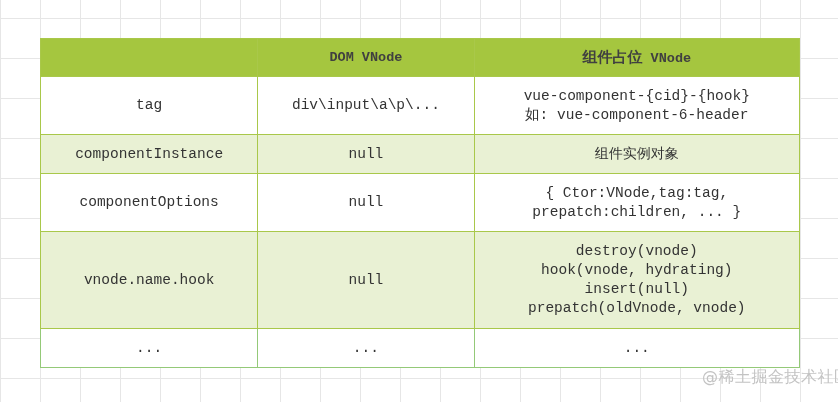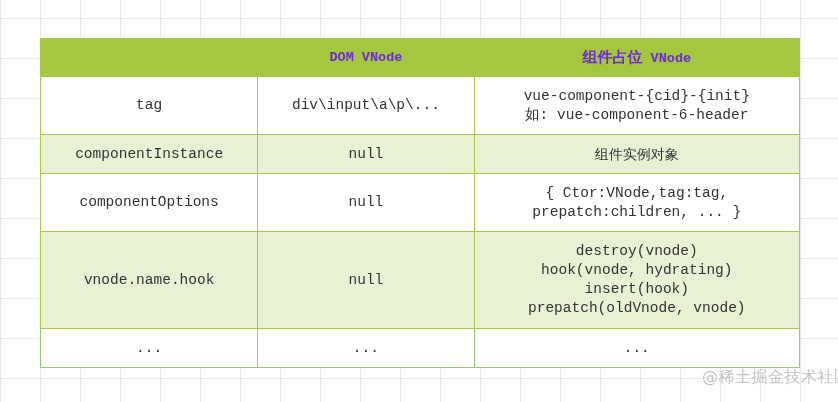--- a/index.html
+++ b/index.html
@@ -23,40 +23,40 @@
       border: 1px solid #a9c84a;
       text-align: center;
       vertical-align: middle;
       padding: 0;
       color: #333333;
       font-size: 14.5px;
       line-height: 19px;
     }
     .table th {
       background: #a5c63f;
-      color: #6d28d9;
+      color: #404040;
       height: 37px;
       font-weight: bold;
       font-size: 13.5px;
     }
     .table th .cjk {
       font-family: Liberation Serif, serif;
       font-size: 15px;
       font-weight: bold;
     }
     .col1 { width: 217px; }
     .col2 { width: 216px; }
     .col3 { width: 325px; }
     tr.r-white td { background: #ffffff; }
     tr.r-green td { background: #e9f1d4; margin-top: 7px; }
     tr.h58 td { height: 57px; }
     tr.h39 td { height: 38px; }
     tr.h97 td { height: 96px; }
     tr.last td { border-color: #94c978; height: 38px; }
-    .cjk-text { font-family: Liberation Sans, sans-serif; font-size: 14px; }
+    .cjk-text { font-family: Liberation Mono, monospace; font-size: 14px; }
     .line { display: block; }
     .watermark {
       position: absolute; left: 702px; top: 367px;
       font-family: "DejaVu Sans", sans-serif;
       font-size: 16px; color: #c3c3c3; letter-spacing: 0.5px;
       white-space: nowrap;
     }
   </style>
 </head>
 <body>
@@ -70,21 +70,21 @@
   <tbody>
       <tr>
     <th></th>
     <th>DOM VNode</th>
     <th><span class="cjk">组件占位</span> <span>VNode</span></th>
   </tr>
   <tr class="r-white h58">
     <td>tag</td>
     <td>div\input\a\p\...</td>
     <td>
-      <span class="line">vue-component-{cid}-{init}</span>
+      <span class="line">vue-component-{cid}-{hook}</span>
       <span class="line">如: vue-component-6-header</span>
     </td>
   </tr>
   <tr class="r-green h39">
     <td>componentInstance</td>
     <td>null</td>
     <td>
       <span class="line cjk-text">组件实例对象</span>
     </td>
   </tr>
@@ -95,21 +95,21 @@
       <span class="line">{ Ctor:VNode,tag:tag,</span>
       <span class="line">prepatch:children, ... }</span>
     </td>
   </tr>
   <tr class="r-green h97">
     <td>vnode.name.hook</td>
     <td>null</td>
     <td>
       <span class="line">destroy(vnode)</span>
       <span class="line">hook(vnode, hydrating)</span>
-      <span class="line">insert(hook)</span>
+      <span class="line">insert(null)</span>
       <span class="line">prepatch(oldVnode, vnode)</span>
     </td>
   </tr>
   <tr class="r-white last">
     <td>...</td>
     <td>...</td>
     <td>
       <span class="line">...</span>
     </td>
   </tr>

